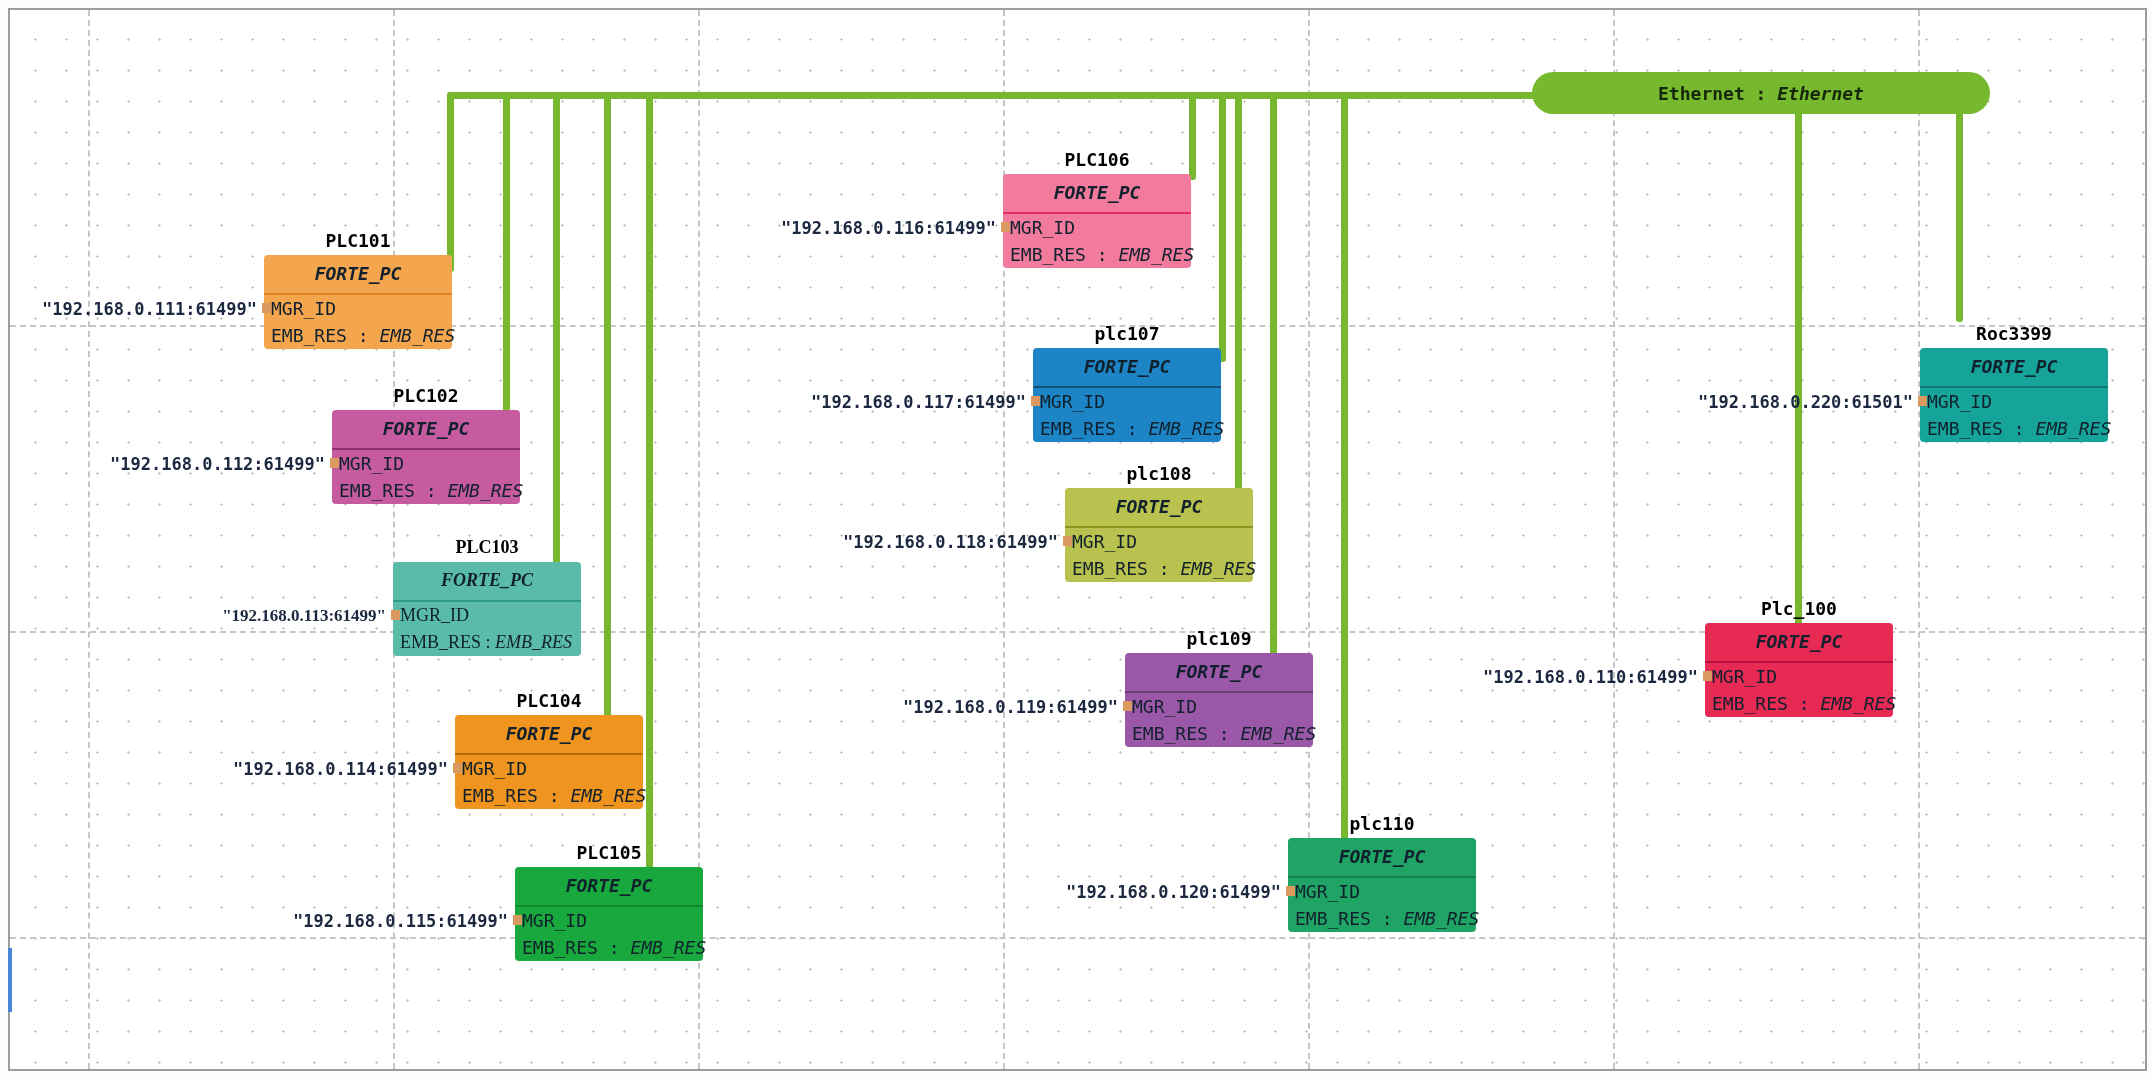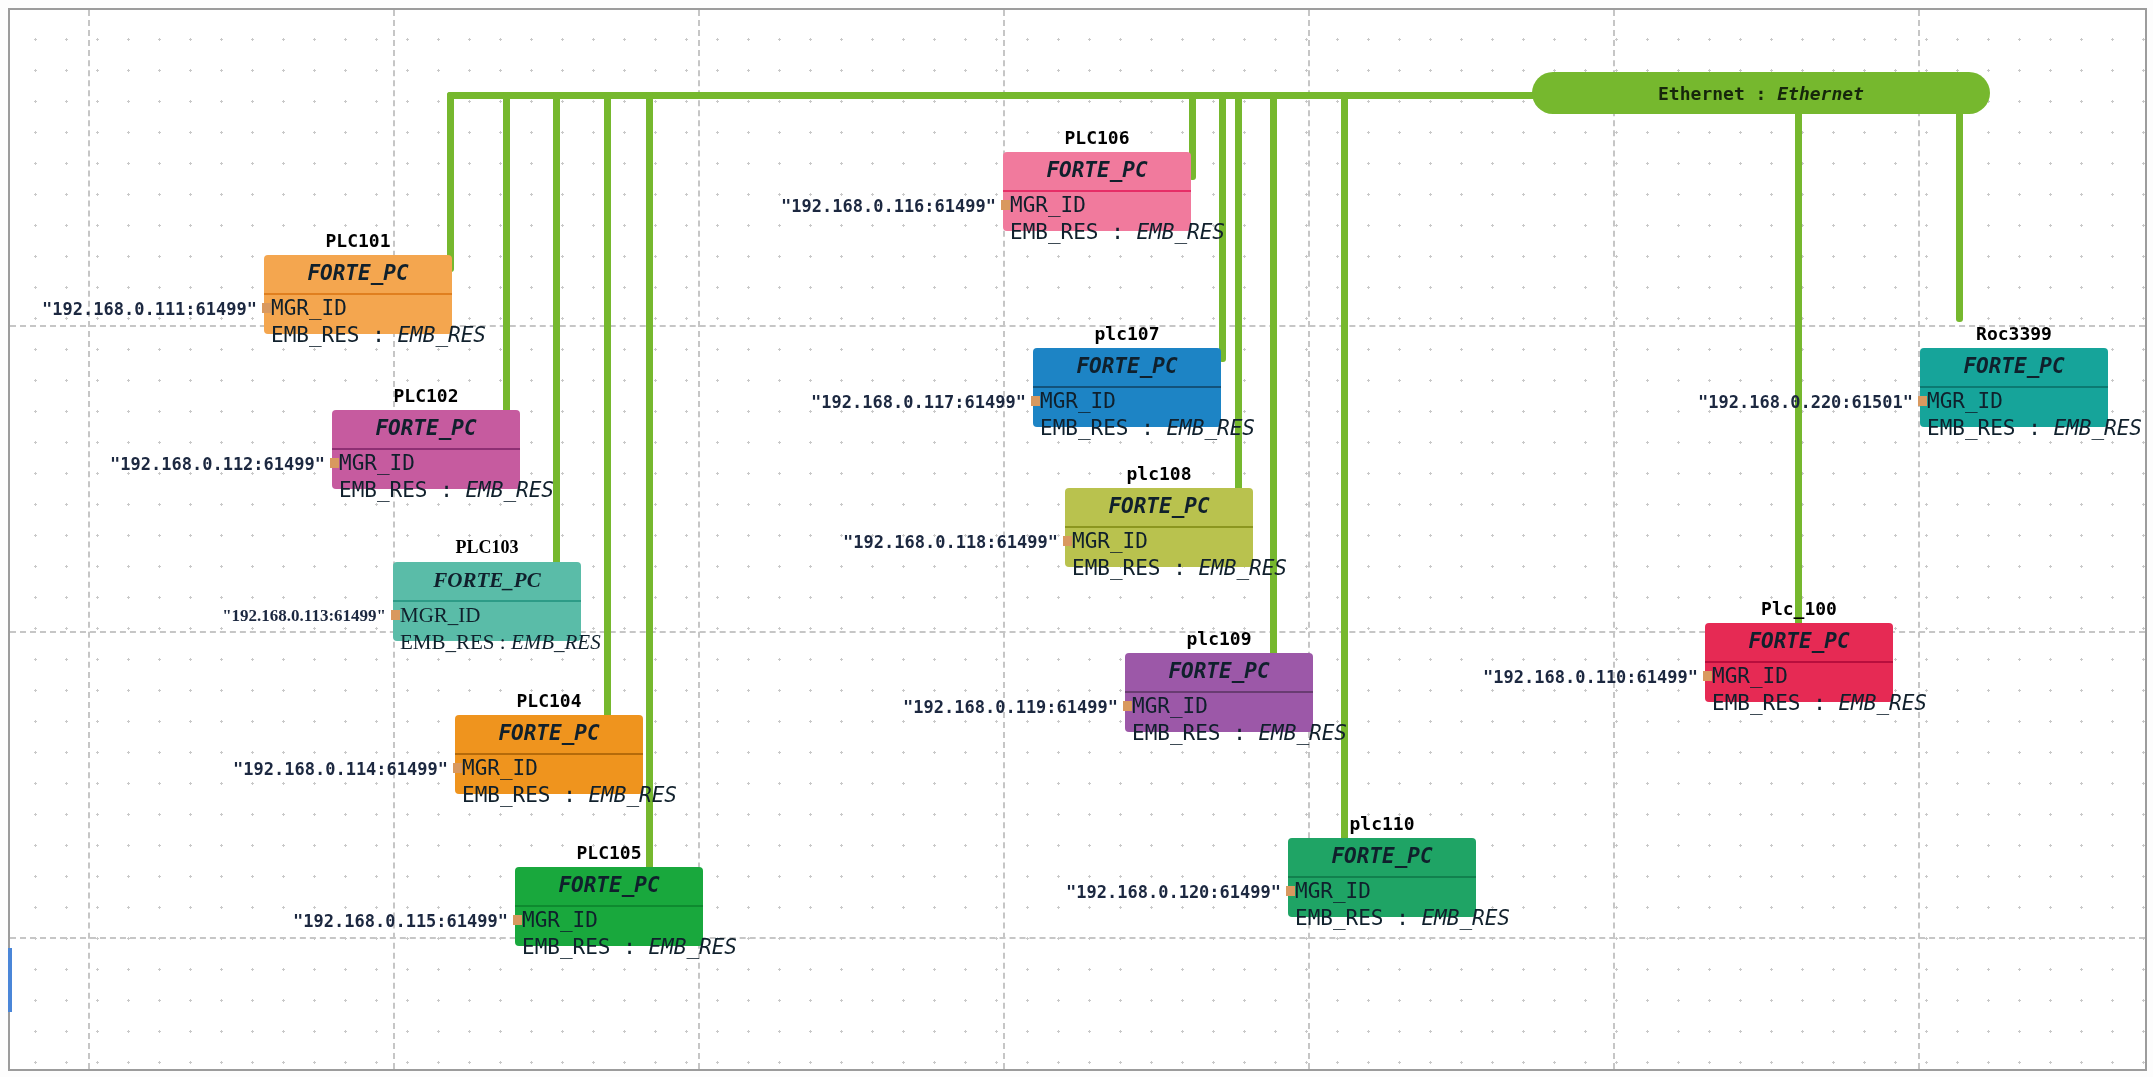--- a/index.html
+++ b/index.html
@@ -8,21 +8,21 @@
          background-image:radial-gradient(circle,#c9c9c9 1.1px,rgba(0,0,0,0) 1.4px);
          background-size:31px 31px;background-position:10px 14px;}
   .gv{position:absolute;top:0;bottom:0;width:0;border-left:2px dashed #c6c6c6;}
   .gh{position:absolute;left:0;right:0;height:0;border-top:2px dashed #c6c6c6;}
   .seg{position:absolute;border-radius:3px;z-index:1;}
   #pill{position:absolute;z-index:3;border-radius:22px;display:flex;align-items:center;justify-content:center;
         font-weight:bold;font-size:18px;color:#16270b;white-space:pre;}
   #pill .ital{font-style:italic;}
   .device{position:absolute;z-index:2;height:94px;}
   .device-title{position:absolute;left:-60px;right:-60px;top:-25px;text-align:center;font-weight:bold;font-size:18px;color:#000;}
-  .block{position:relative;width:100%;height:79px;border-radius:4px;color:#10202c;font-size:21px;}
+  .block{position:relative;width:100%;height:94px;border-radius:4px;color:#10202c;font-size:18px;}
   .hdr{height:38px;line-height:37px;text-align:center;font-weight:bold;font-style:italic;border-bottom:2px solid #000;}
   .row{height:27px;line-height:27px;padding-left:7px;white-space:pre;}
   .row .ital{font-style:italic;}
   .pin{position:absolute;left:-2px;top:48px;width:9px;height:10px;}
   .ip{position:absolute;right:calc(100% + 7px);top:40px;height:28px;line-height:28px;font-size:17px;font-weight:bold;color:#1c2840;white-space:pre;}
   #leftmark{position:absolute;left:8px;top:948px;width:4px;height:64px;z-index:4;}
 </style>
 </head>
 <body>
 
@@ -105,21 +105,21 @@
     <div class="device-title">PLC105</div>
     <div class="block" style="background: rgb(25, 168, 61);">
       <div class="hdr" style="border-bottom-color: rgb(14, 138, 47);">FORTE_PC</div>
       <div class="row"><span>MGR_ID</span></div>
       <div class="row"><span>EMB_RES</span><span> : </span><span class="ital">EMB_RES</span></div>
       <div class="pin" style="background: rgb(217, 153, 95);"></div>
     </div>
     <div class="ip">"192.168.0.115:61499"</div>
   </div>
 
-  <div class="device" style="left: 993px; top: 142px; width: 188px;">
+  <div class="device" style="left: 993px; top: 164px; width: 188px;">
     <div class="device-title">PLC106</div>
     <div class="block" style="background: rgb(241, 122, 157);">
       <div class="hdr" style="border-bottom-color: rgb(230, 46, 103);">FORTE_PC</div>
       <div class="row"><span>MGR_ID</span></div>
       <div class="row"><span>EMB_RES</span><span> : </span><span class="ital">EMB_RES</span></div>
       <div class="pin" style="background: rgb(217, 153, 95);"></div>
     </div>
     <div class="ip">"192.168.0.116:61499"</div>
   </div>
 

